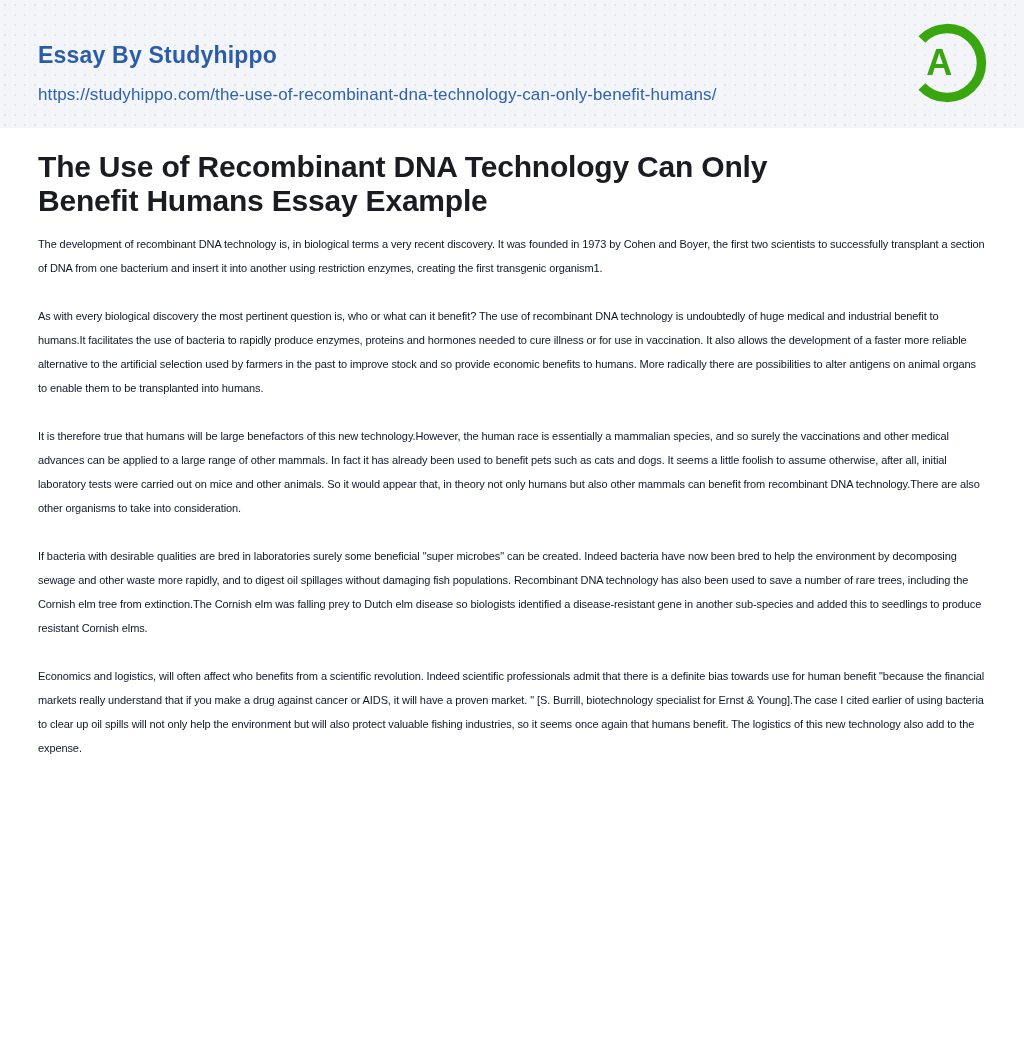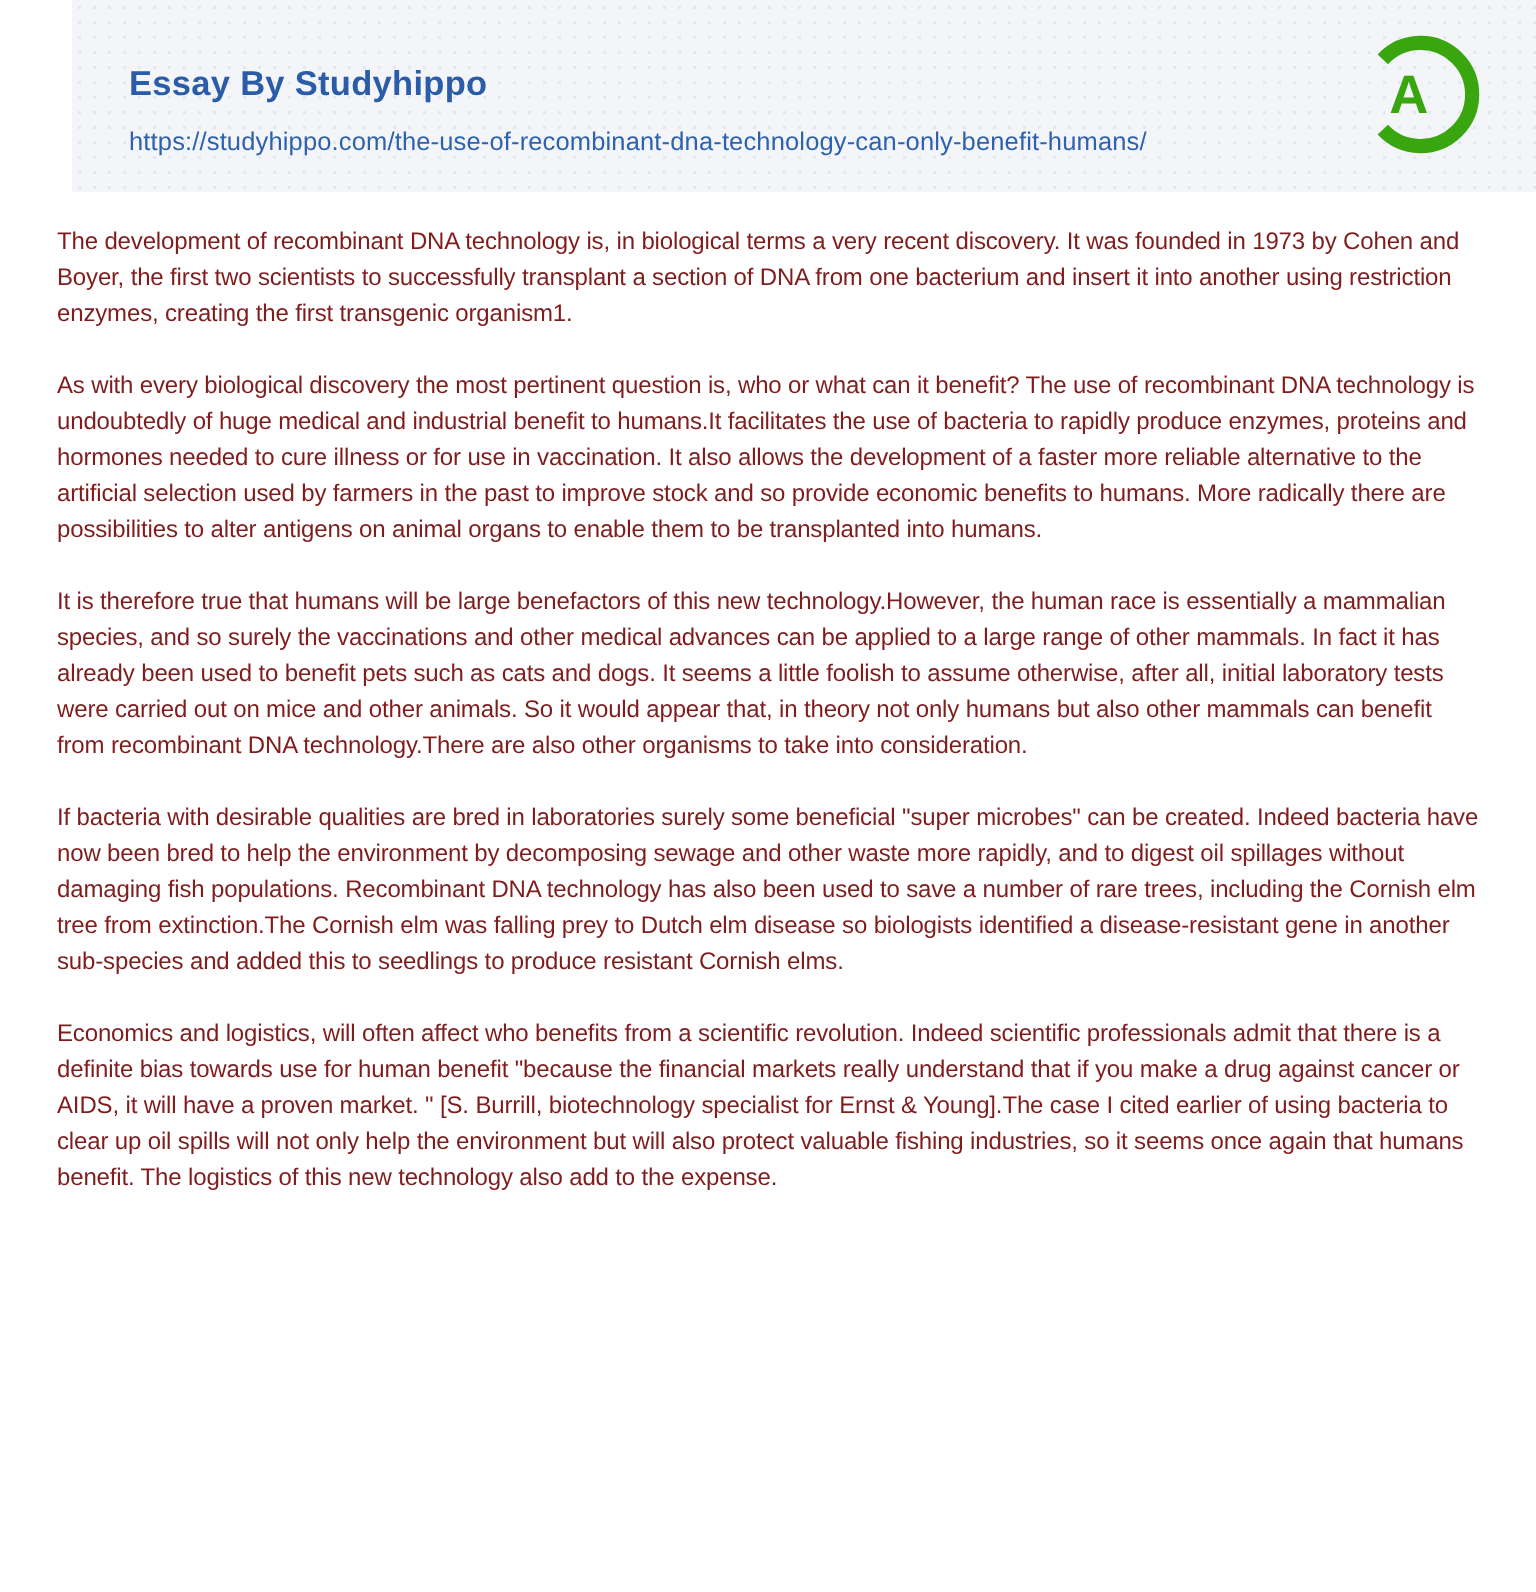--- a/index.html
+++ b/index.html
@@ -15,21 +15,20 @@
     background: #ffffff;
     overflow: hidden;
     position: relative;
   }
   .header {
     position: relative;
     height: 128px;
     background-color: #f3f5f9;
     background-image: radial-gradient(#e3e7f0 1px, rgba(0,0,0,0) 1.3px);
     background-size: 10px 10px;
-    margin-left: 48px;
   }
   .site-title {
     position: absolute;
     left: 38px;
     top: 42px;
     font-size: 23px;
     font-weight: 700;
     letter-spacing: 0.2px;
     color: #2b5ca8;
   }
@@ -61,23 +60,23 @@
   .article-title {
     font-size: 30px;
     line-height: 34px;
     font-weight: 700;
     letter-spacing: -0.2px;
     color: #1a1c22;
     max-width: 780px;
     margin-bottom: 14px;
   }
   .article-body p {
-    font-size: 16px;
+    font-size: 11px;
     line-height: 24px;
-    color: #7f1d1d;
+    color: #0f172a;
     letter-spacing: -0.1px;
     margin-bottom: 24px;
   }
   .article-body p:last-child { margin-bottom: 0; }
 </style>
 </head>
 <body>
 
 <div class="page">
 
@@ -86,20 +85,21 @@
     <a class="site-url" href="#">https://studyhippo.com/the-use-of-recombinant-dna-technology-can-only-benefit-humans/</a>
     <div class="logo">
       <svg viewBox="0 0 100 100" aria-hidden="true">
         <path d="M 20.8 22.7 A 40 40 0 1 1 20.8 77.3" fill="none" stroke-width="11" stroke-linecap="butt" stroke="#3aa60f"></path>
         <text class="logo-letter" x="41" y="64.5" text-anchor="middle" fill="#3aa60f">A</text>
       </svg>
     </div>
   </header>
 
   <main class="main">
+    <h1 class="article-title">The Use of Recombinant DNA Technology Can Only Benefit Humans Essay Example</h1>
 
     <div class="article-body">
       <p>The development of recombinant DNA technology is, in biological terms a very recent discovery. It was founded in 1973 by Cohen and Boyer, the first two scientists to successfully transplant a section of DNA from one bacterium and insert it into another using restriction enzymes, creating the first transgenic organism1.</p>
       <p>As with every biological discovery the most pertinent question is, who or what can it benefit? The use of recombinant DNA technology is undoubtedly of huge medical and industrial benefit to humans.It facilitates the use of bacteria to rapidly produce enzymes, proteins and hormones needed to cure illness or for use in vaccination. It also allows the development of a faster more reliable alternative to the artificial selection used by farmers in the past to improve stock and so provide economic benefits to humans. More radically there are possibilities to alter antigens on animal organs to enable them to be transplanted into humans.</p>
       <p>It is therefore true that humans will be large benefactors of this new technology.However, the human race is essentially a mammalian species, and so surely the vaccinations and other medical advances can be applied to a large range of other mammals. In fact it has already been used to benefit pets such as cats and dogs. It seems a little foolish to assume otherwise, after all, initial laboratory tests were carried out on mice and other animals. So it would appear that, in theory not only humans but also other mammals can benefit from recombinant DNA technology.There are also other organisms to take into consideration.</p>
       <p>If bacteria with desirable qualities are bred in laboratories surely some beneficial "super microbes" can be created. Indeed bacteria have now been bred to help the environment by decomposing sewage and other waste more rapidly, and to digest oil spillages without damaging fish populations. Recombinant DNA technology has also been used to save a number of rare trees, including the Cornish elm tree from extinction.The Cornish elm was falling prey to Dutch elm disease so biologists identified a disease-resistant gene in another sub-species and added this to seedlings to produce resistant Cornish elms.</p>
       <p>Economics and logistics, will often affect who benefits from a scientific revolution. Indeed scientific professionals admit that there is a definite bias towards use for human benefit "because the financial markets really understand that if you make a drug against cancer or AIDS, it will have a proven market. " [S. Burrill, biotechnology specialist for Ernst &amp; Young].The case I cited earlier of using bacteria to clear up oil spills will not only help the environment but will also protect valuable fishing industries, so it seems once again that humans benefit. The logistics of this new technology also add to the expense.</p>
     </div>
   </main>
 

